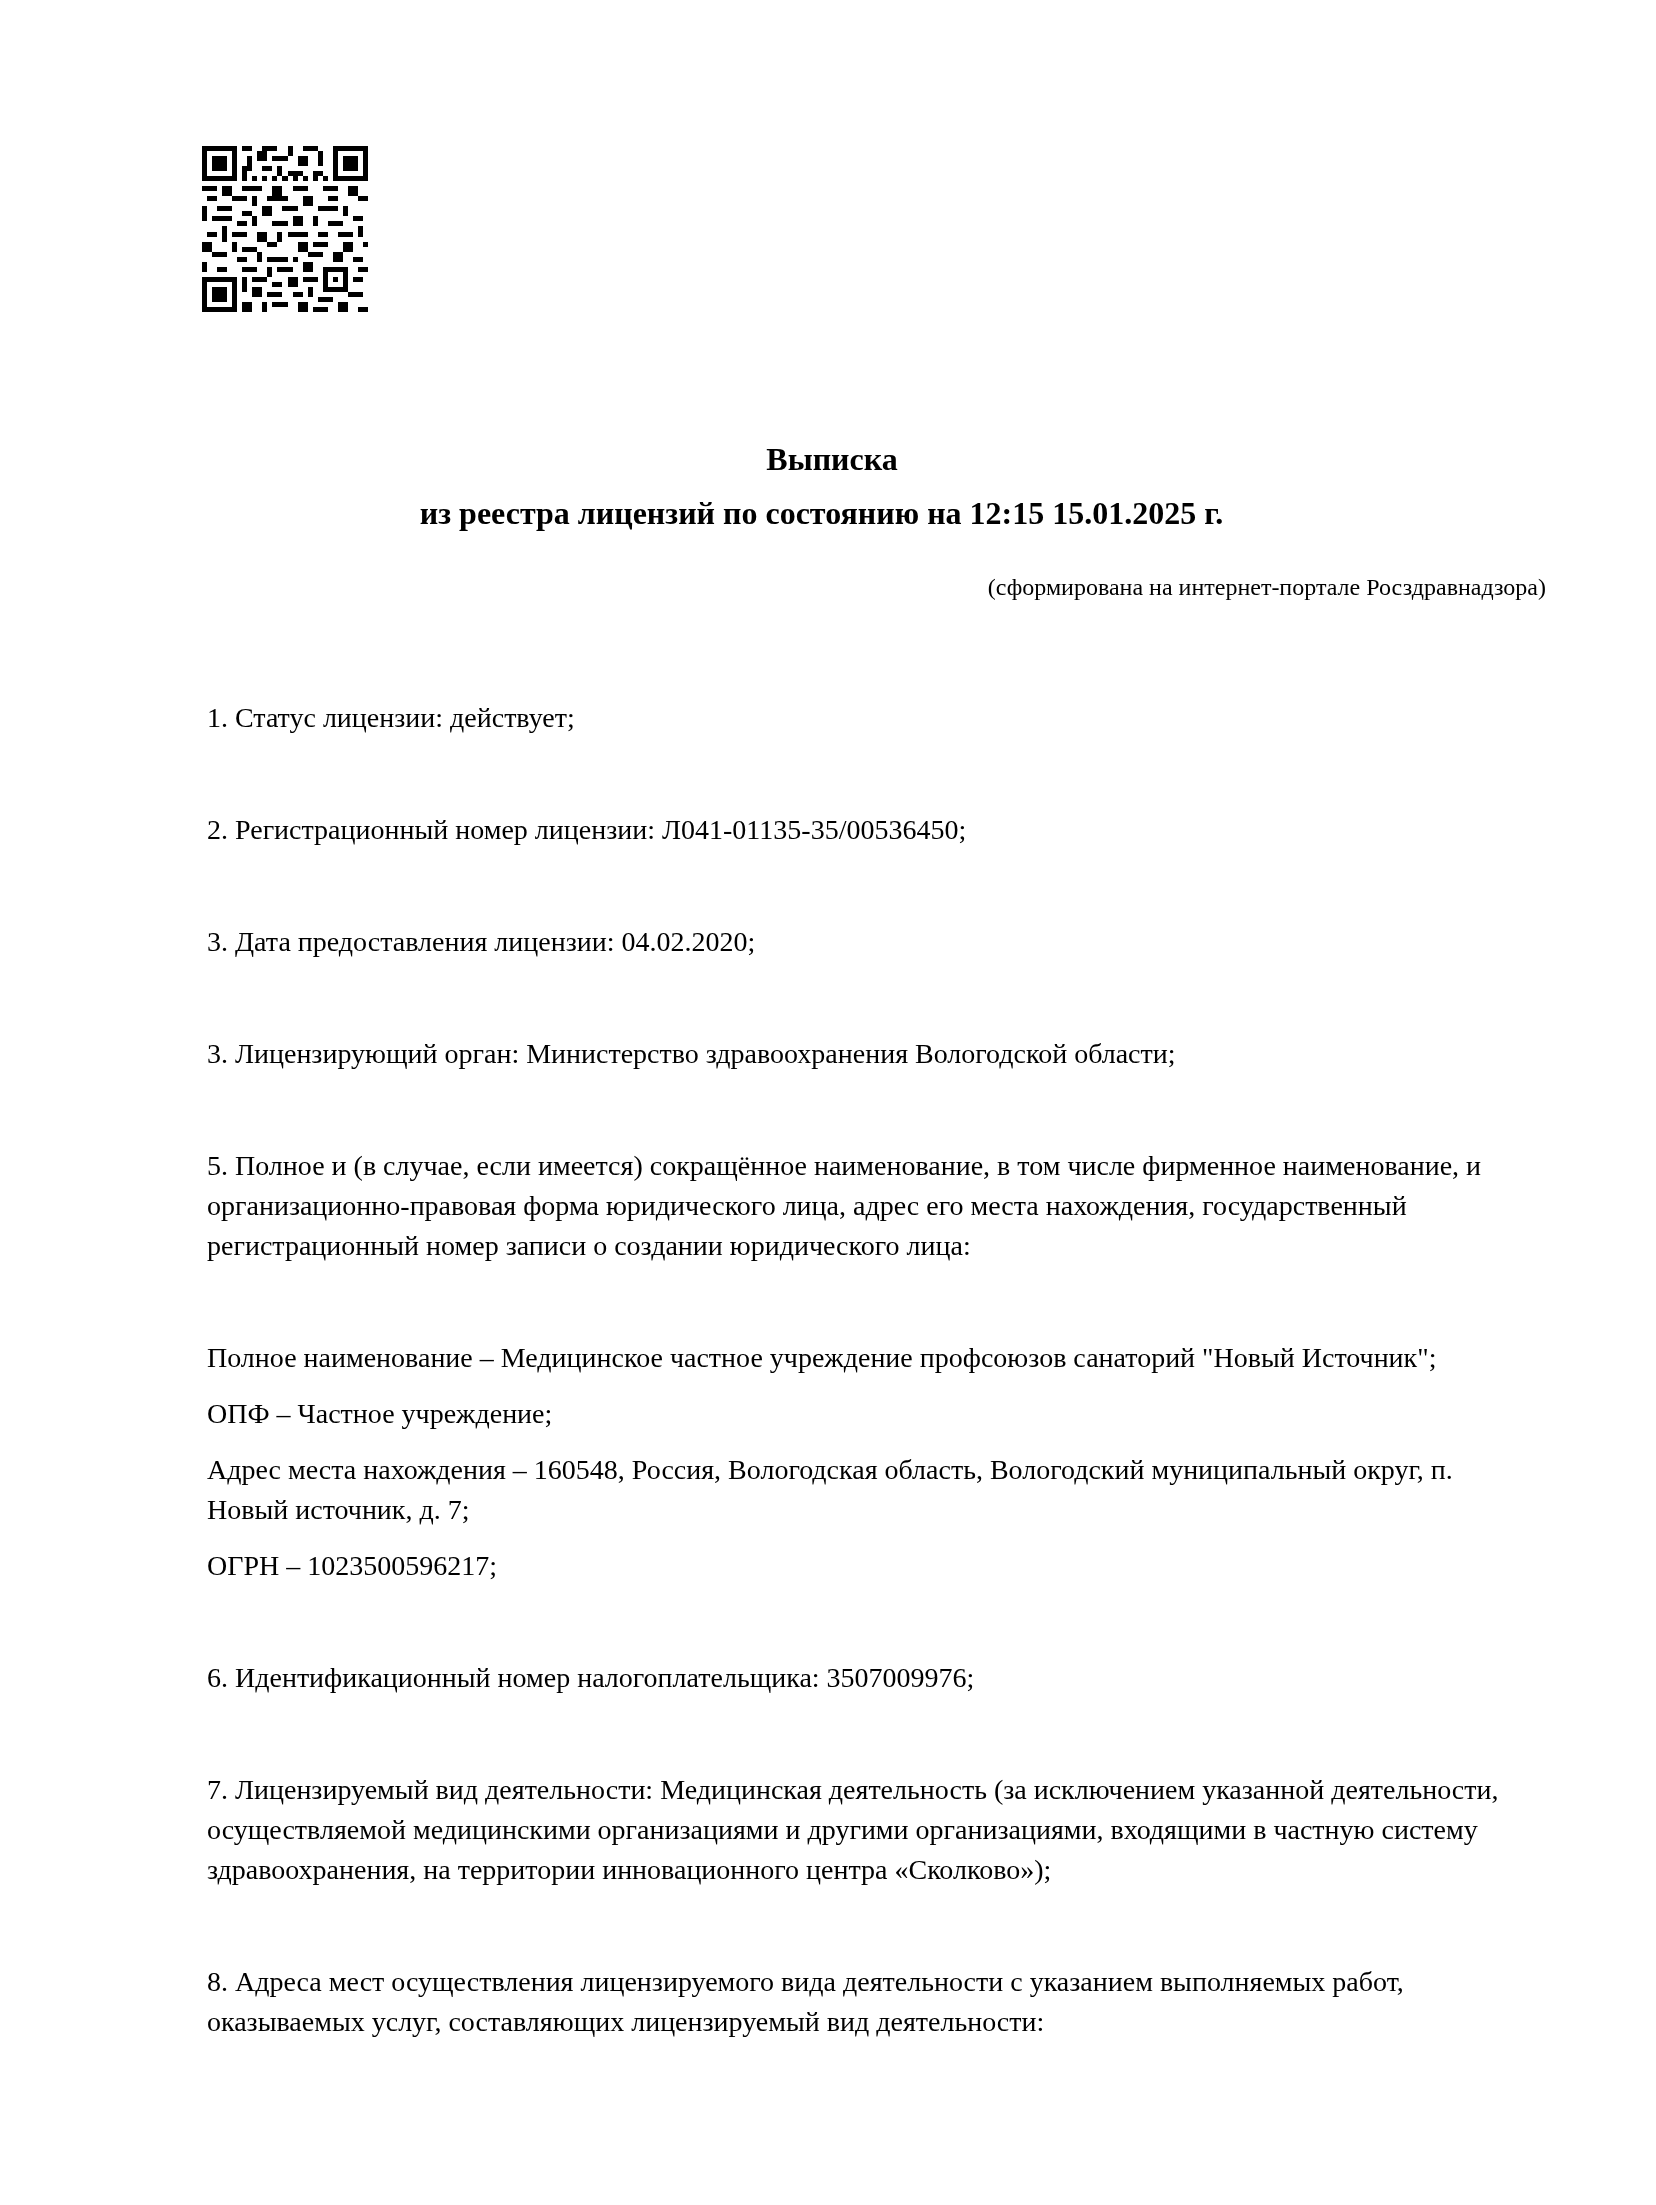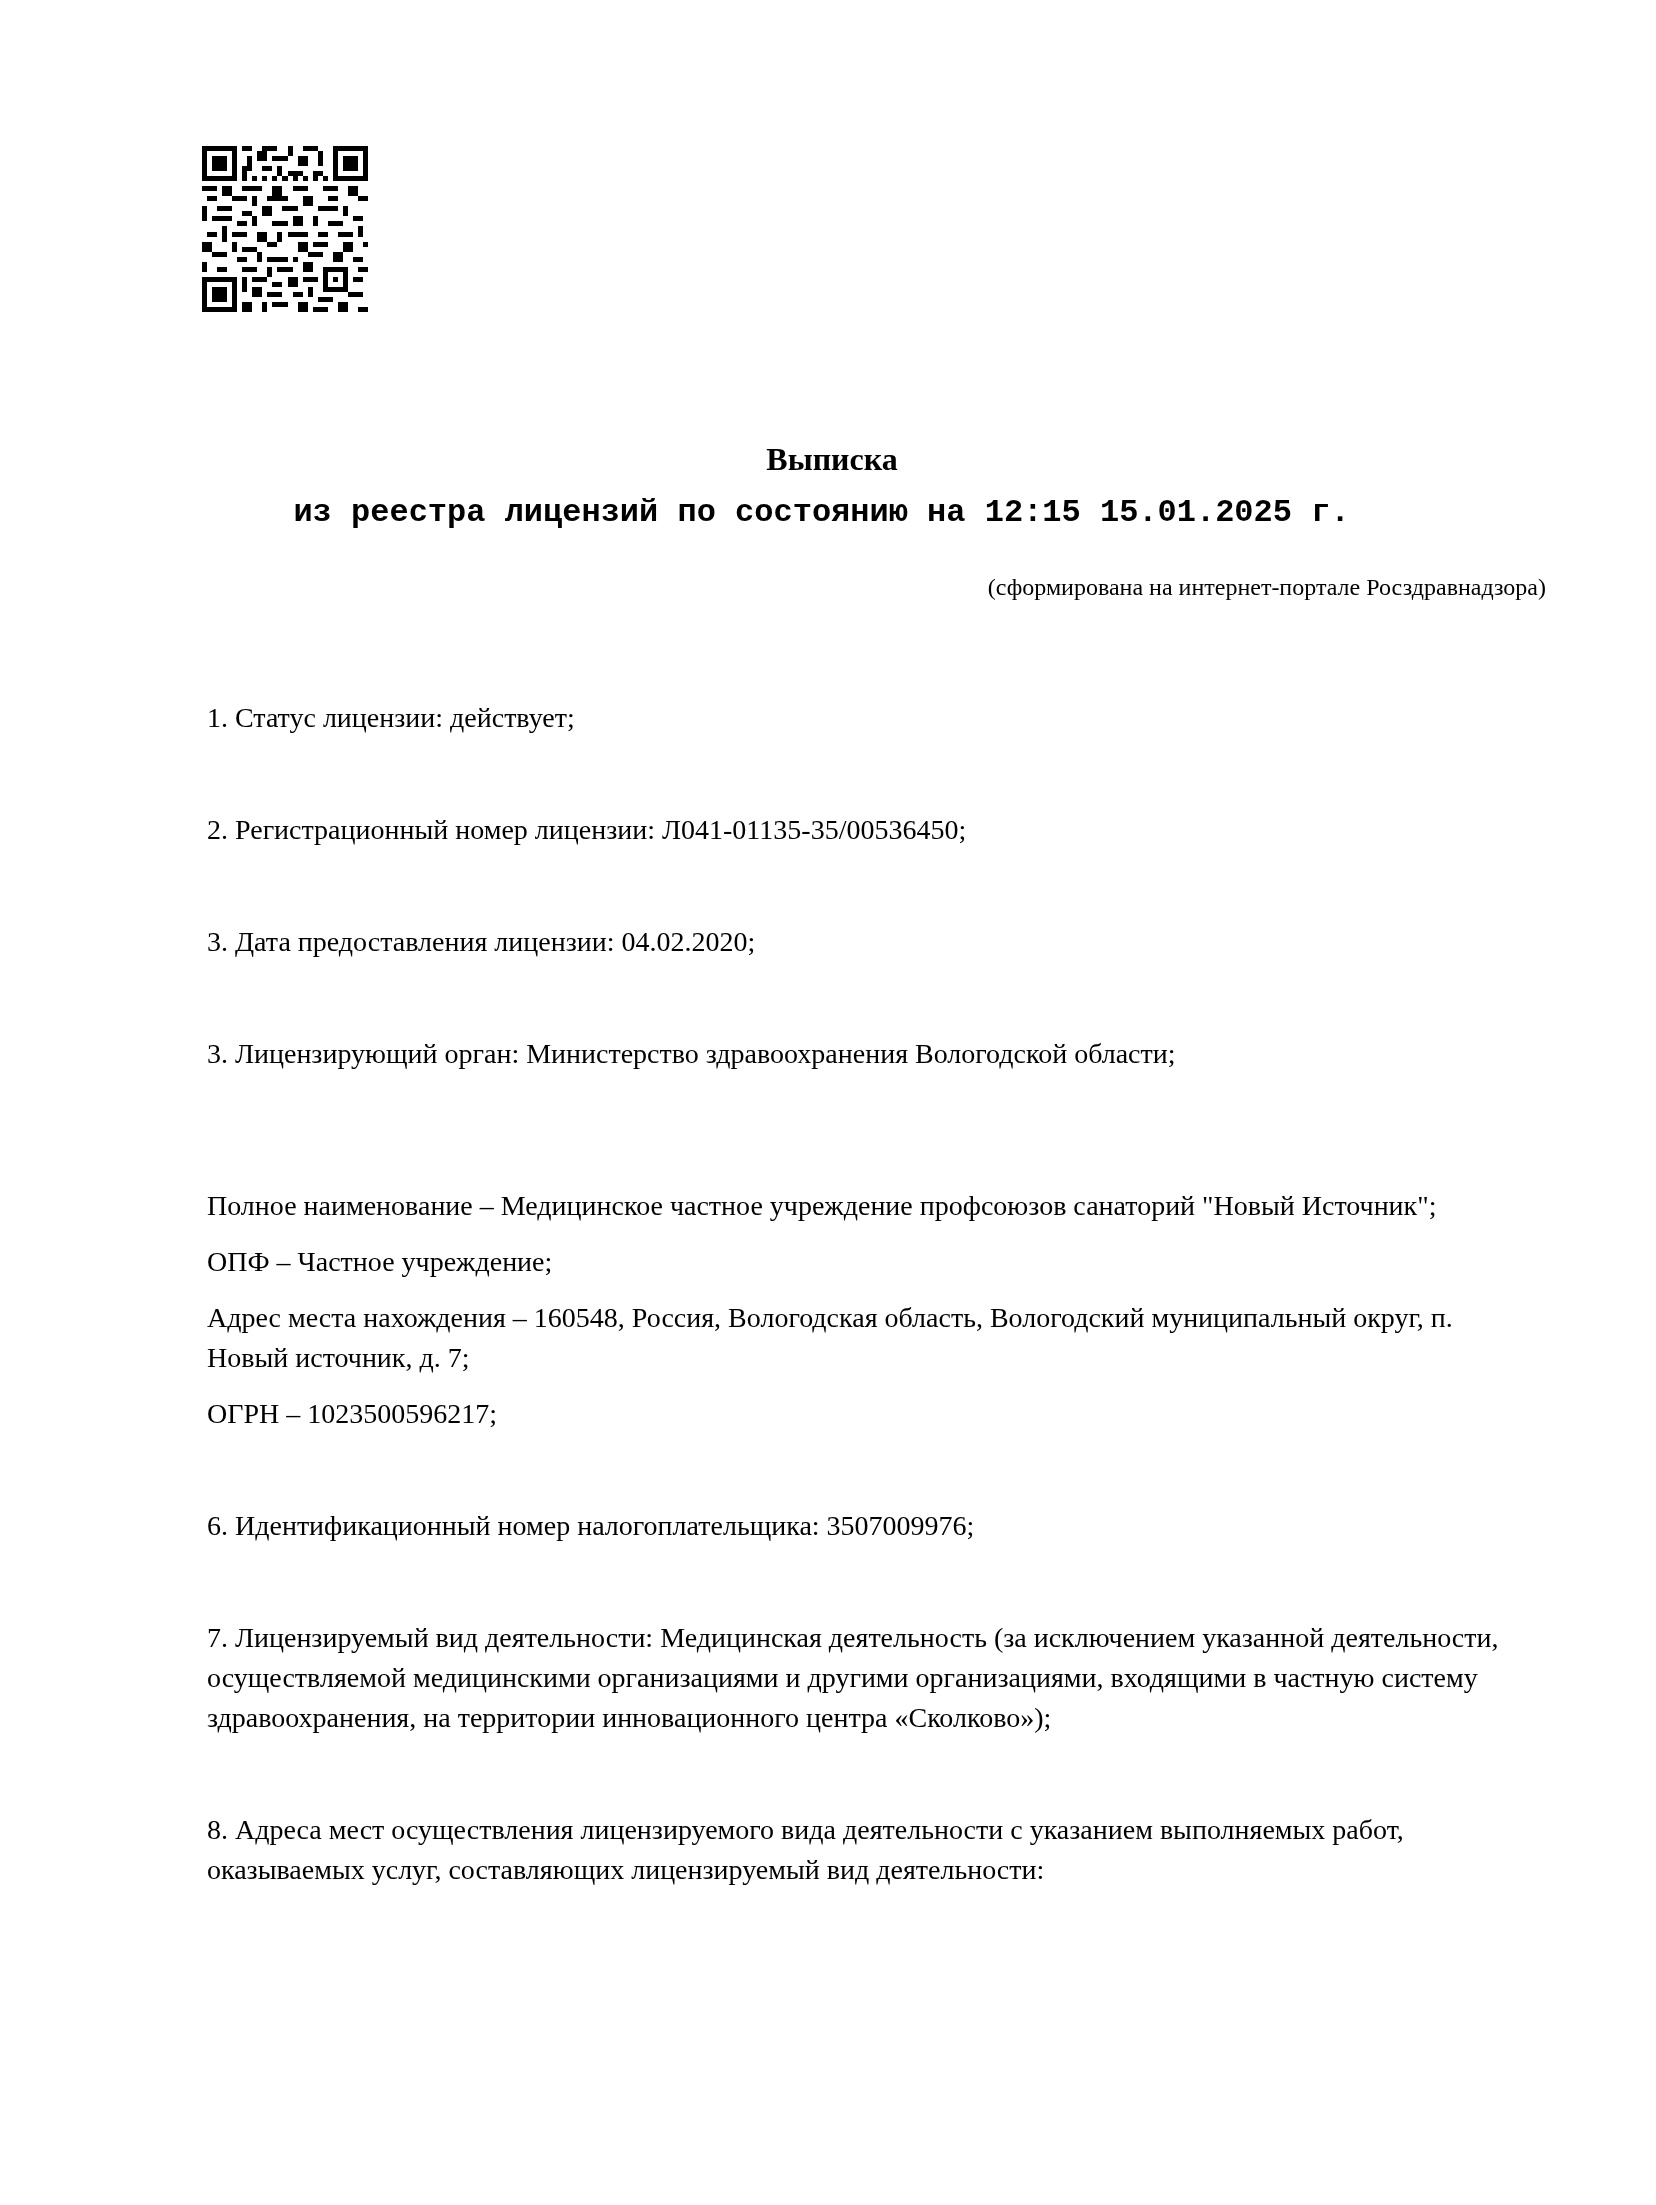--- a/index.html
+++ b/index.html
@@ -28,21 +28,21 @@
       position: absolute;
       left: 0;
       top: 432px;
       width: 1580px;
       text-align: center;
       font-weight: bold;
       font-size: 32px;
       line-height: 54px;
     }
     .title-block .t1 { padding-left: 84px; }
-    .title-block .t2 { padding-left: 63px; font-family: Liberation Mono, monospace; }
+    .title-block .t2 { padding-left: 63px; }
 
     .subtitle {
       position: absolute;
       right: 111px;
       top: 571px;
       font-size: 24px;
       line-height: 33px;
     }
 
     .content {
@@ -194,20 +194,21 @@
 
 <div class="content">
   <p>1. Статус лицензии: действует;</p>
   <div class="gap"></div>
   <p>2. Регистрационный номер лицензии: Л041-01135-35/00536450;</p>
   <div class="gap"></div>
   <p>3. Дата предоставления лицензии: 04.02.2020;</p>
   <div class="gap"></div>
   <p>3. Лицензирующий орган: Министерство здравоохранения Вологодской области;</p>
   <div class="gap"></div>
+  <p>5. Полное и (в случае, если имеется) сокращённое наименование, в том числе фирменное наименование, и организационно-правовая форма юридического лица, адрес его места нахождения, государственный регистрационный номер записи о создании юридического лица:</p>
   <div class="gap"></div>
   <p>Полное наименование – Медицинское частное учреждение профсоюзов санаторий "Новый Источник";</p>
   <p>ОПФ – Частное учреждение;</p>
   <p>Адрес места нахождения – 160548, Россия, Вологодская область, Вологодский муниципальный округ, п. Новый источник, д. 7;</p>
   <p>ОГРН – 1023500596217;</p>
   <div class="gap"></div>
   <p>6. Идентификационный номер налогоплательщика: 3507009976;</p>
   <div class="gap"></div>
   <p>7. Лицензируемый вид деятельности: Медицинская деятельность (за исключением указанной деятельности, осуществляемой медицинскими организациями и другими организациями, входящими в частную систему здравоохранения, на территории инновационного центра «Сколково»);</p>
   <div class="gap"></div>

